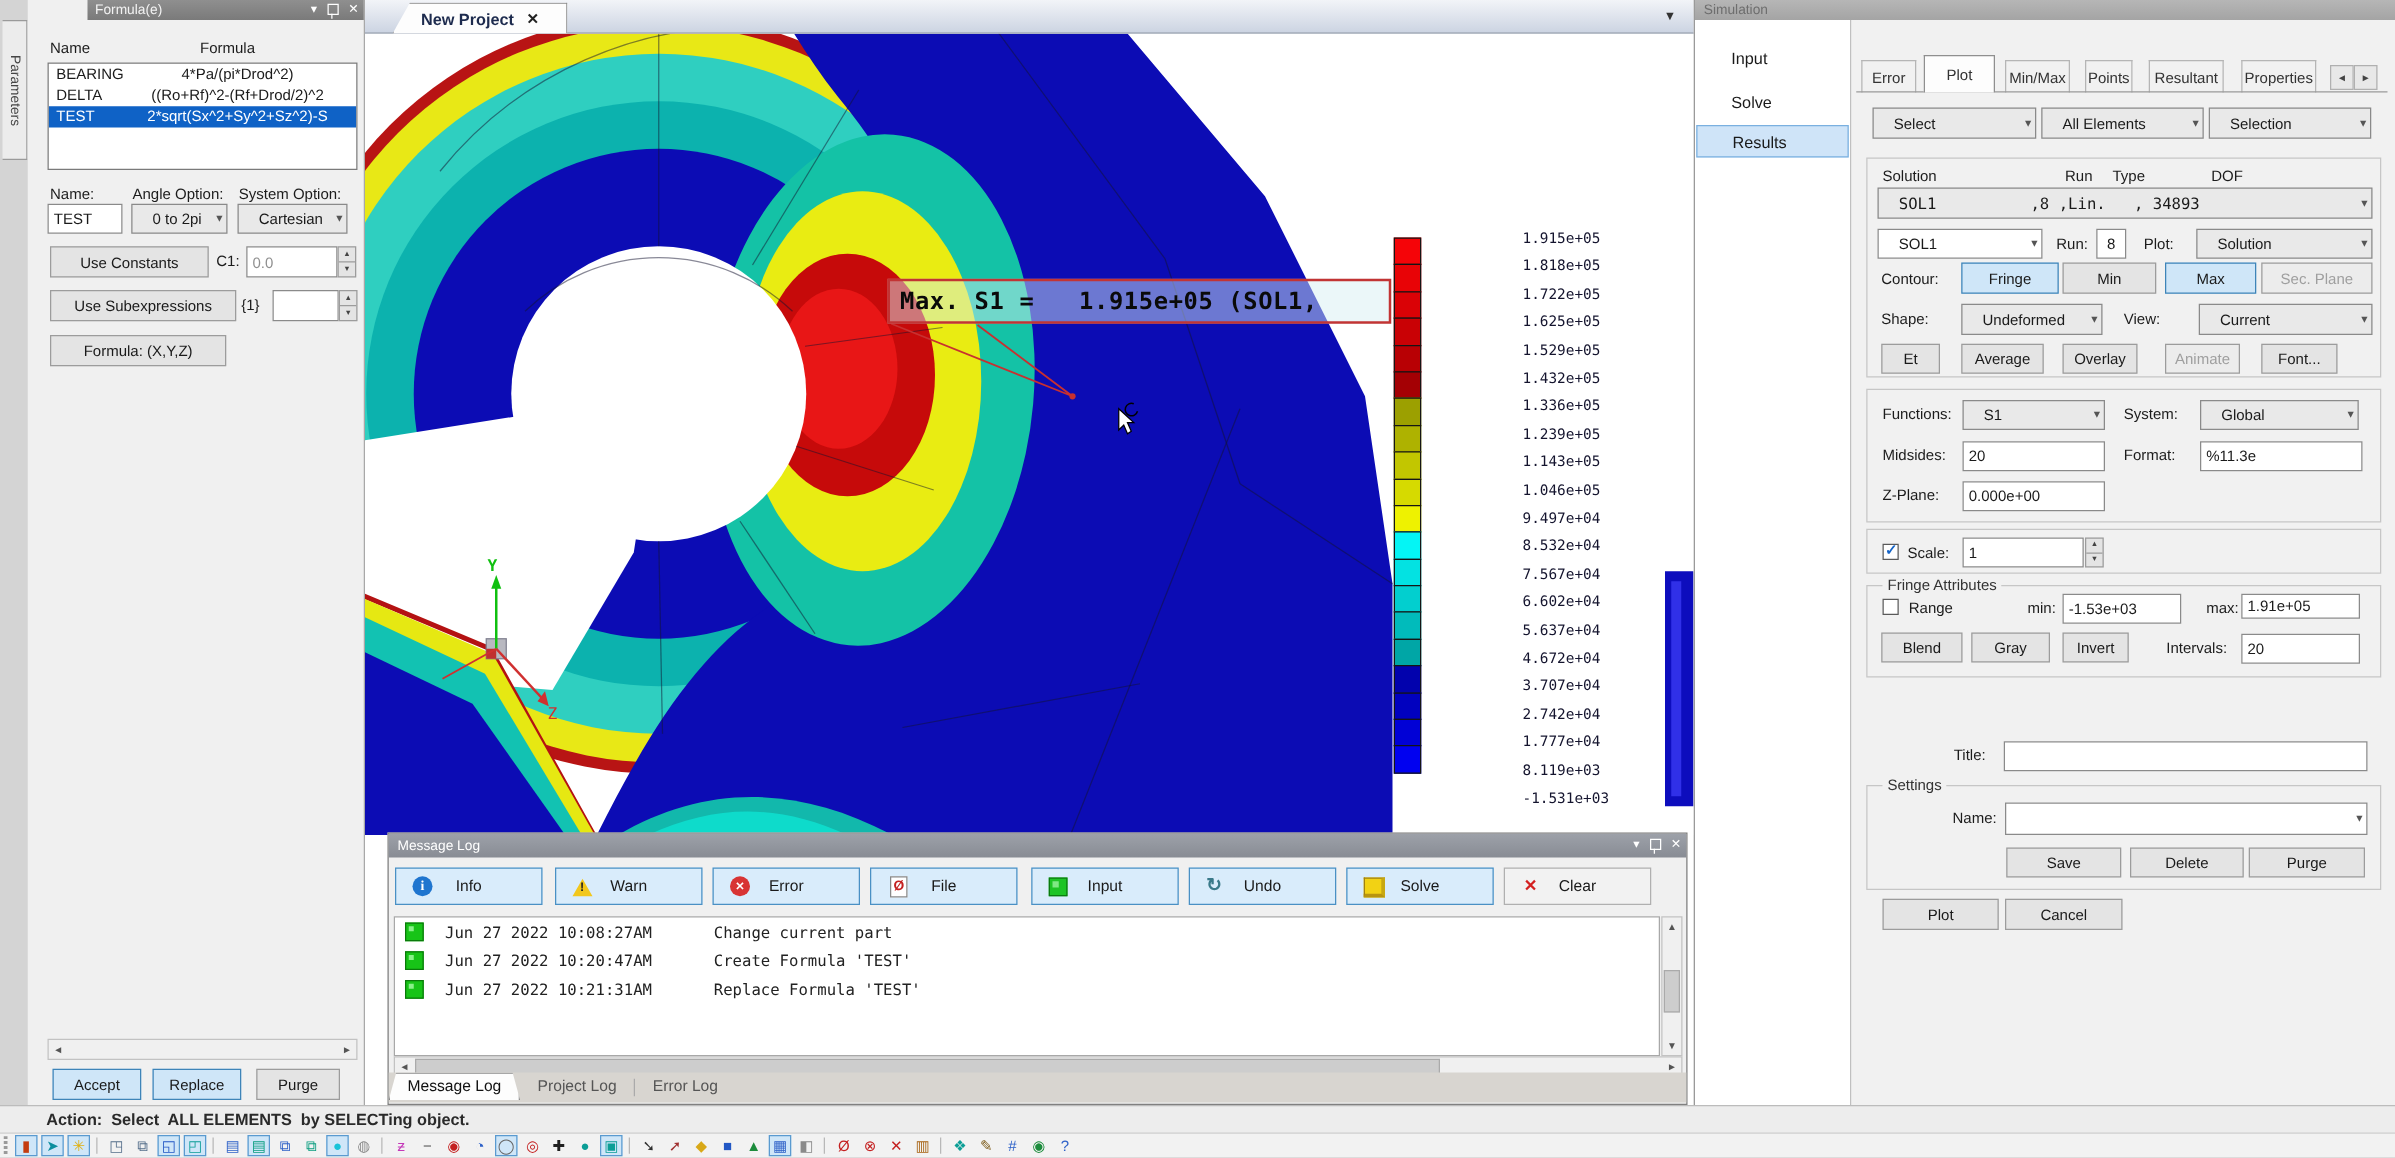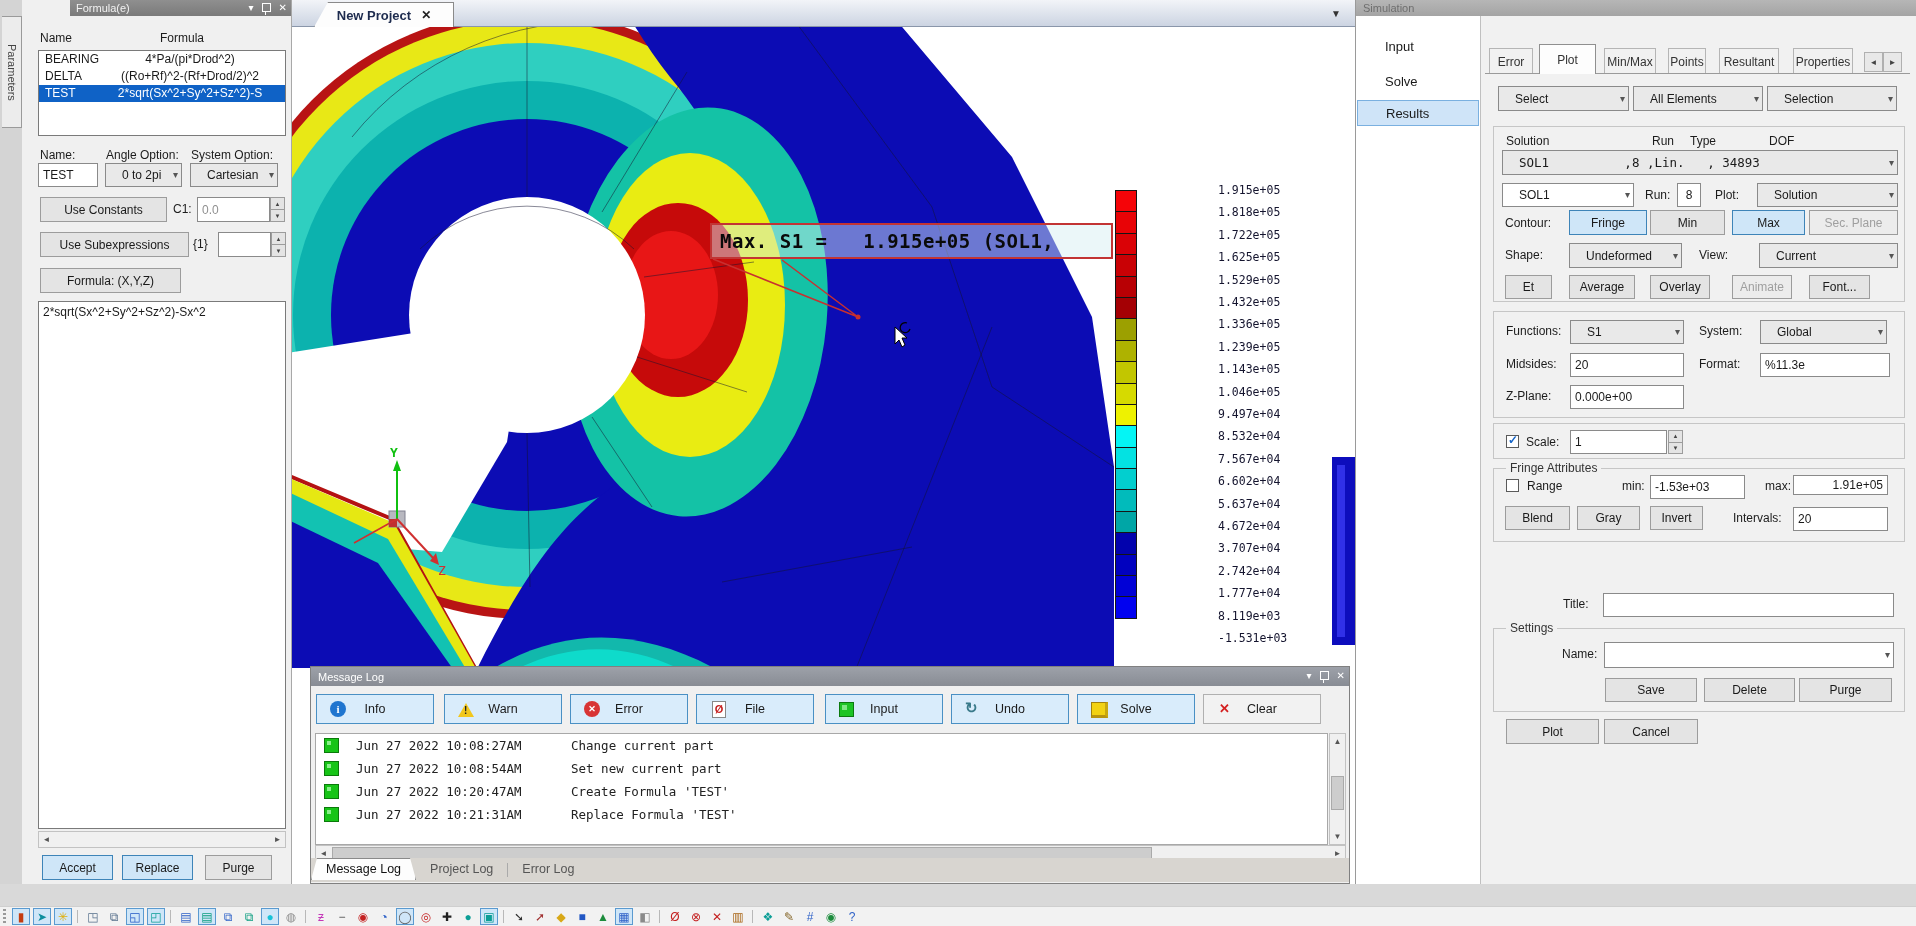--- a/index.html
+++ b/index.html
@@ -221,23 +221,20 @@
       </div>
     <div class="spin" style="left:249px;top:232px;height:25px;">
         <i class="up"></i>
         <i class="dn"></i>
       </div>
 
     <div class="btn" style="left:18px;top:268px;width:141px;height:25px;">
       <span>Formula: (X,Y,Z)</span>
     </div>
 
-    <div id="formula-text">
-      <span>2*sqrt(Sx^2+Sy^2+Sz^2)-Sx^2</span>
-    </div>
 
     <div class="sb" style="left:16px;top:831px;width:248px;height:17px;">
       <span class="ar" style="left:0;top:0;">◄</span>
       <span class="ar" style="right:0;top:0;">►</span>
     </div>
 
     <div class="btn hl" style="left:20px;top:855px;width:71px;height:25px;">
       <span>Accept</span>
     </div>
     <div class="btn hl" style="left:100px;top:855px;width:71px;height:25px;">
@@ -425,25 +422,20 @@
         </div>
       </div>
     <div id="ml-list">
         <div class="ml-row">
           <span class="mlic ic-cube"></span>
           <span class="tm">Jun 27 2022 10:08:27AM</span>
           <span class="ms">Change current part</span>
         </div>
         <div class="ml-row">
           <span class="mlic ic-cube"></span>
-          <span class="tm">Jun 27 2022 10:08:54AM</span>
-          <span class="ms">Set new current part</span>
-        </div>
-        <div class="ml-row">
-          <span class="mlic ic-cube"></span>
           <span class="tm">Jun 27 2022 10:20:47AM</span>
           <span class="ms">Create Formula 'TEST'</span>
         </div>
         <div class="ml-row">
           <span class="mlic ic-cube"></span>
           <span class="tm">Jun 27 2022 10:21:31AM</span>
           <span class="ms">Replace Formula 'TEST'</span>
         </div>
       </div>
     <div class="sb" style="left:1018px;top:66px;width:17px;height:112px;">
@@ -596,21 +588,21 @@
 
       <div class="gbox" style="left:12px;top:452px;width:412px;height:74px;background:#f1f1f1;">
         <span class="glab">Fringe Attributes</span>
         <span class="chk" style="left:12px;top:10px;"></span>
         <span class="lbl" style="left:33px;top:10px;">Range</span>
         <span class="lbl" style="left:128px;top:10px;">min:</span>
         <div class="inp" style="left:156px;top:6px;width:95px;height:24px;">
           <span>-1.53e+03</span>
         </div>
         <span class="lbl" style="left:271px;top:10px;">max:</span>
-        <div class="inp" style="left:299px;top:6px;width:95px;height:20px;justify-content:flex-end;">
+        <div class="inp" style="left:299px;top:6px;width:95px;height:20px;">
           <span>1.91e+05</span>
         </div>
         <div class="btn" style="left:11px;top:37px;width:65px;height:24px;">
           <span>Blend</span>
         </div>
         <div class="btn" style="left:83px;top:37px;width:63px;height:24px;">
           <span>Gray</span>
         </div>
         <div class="btn" style="left:156px;top:37px;width:53px;height:24px;">
           <span>Invert</span>
@@ -645,20 +637,23 @@
 
       <div class="btn" style="left:25px;top:703px;width:93px;height:25px;">
         <span>Plot</span>
       </div>
       <div class="btn" style="left:123px;top:703px;width:94px;height:25px;">
         <span>Cancel</span>
       </div>
     </div>
   </div>
 
+  <div class="abs" id="statusbar">
+    <span class="txt">Action:  Select  ALL ELEMENTS  by SELECTing object.</span>
+  </div>
 
   <div class="abs" id="btoolbar">
     <div id="btb-handle"></div>
   <div class="ticon sel" style="left: 12px; color: rgb(196, 60, 16);">▮</div>
       <div class="ticon sel" style="left: 33px; color: rgb(12, 142, 158);">➤</div>
       <div class="ticon sel" style="left: 54px; color: rgb(224, 176, 16);">✳</div>
       <div class="tsep" style="left: 77px;"></div>
       <div class="ticon" style="left: 84px; color: rgb(87, 112, 140);">◳</div>
       <div class="ticon" style="left: 105px; color: rgb(87, 112, 140);">⧉</div>
       <div class="ticon sel" style="left: 126px; color: rgb(34, 87, 196);">◱</div>

